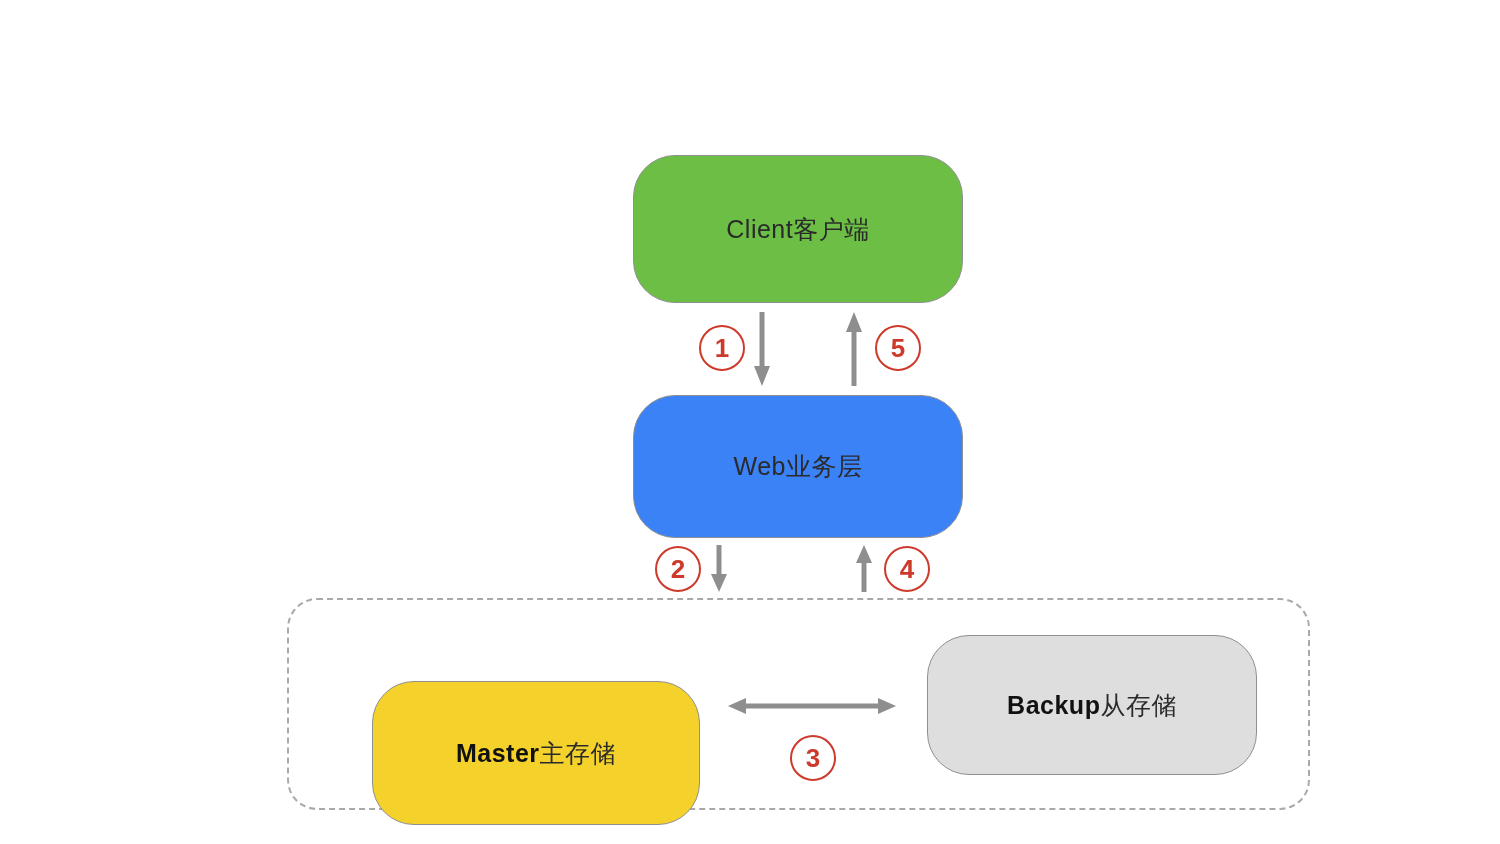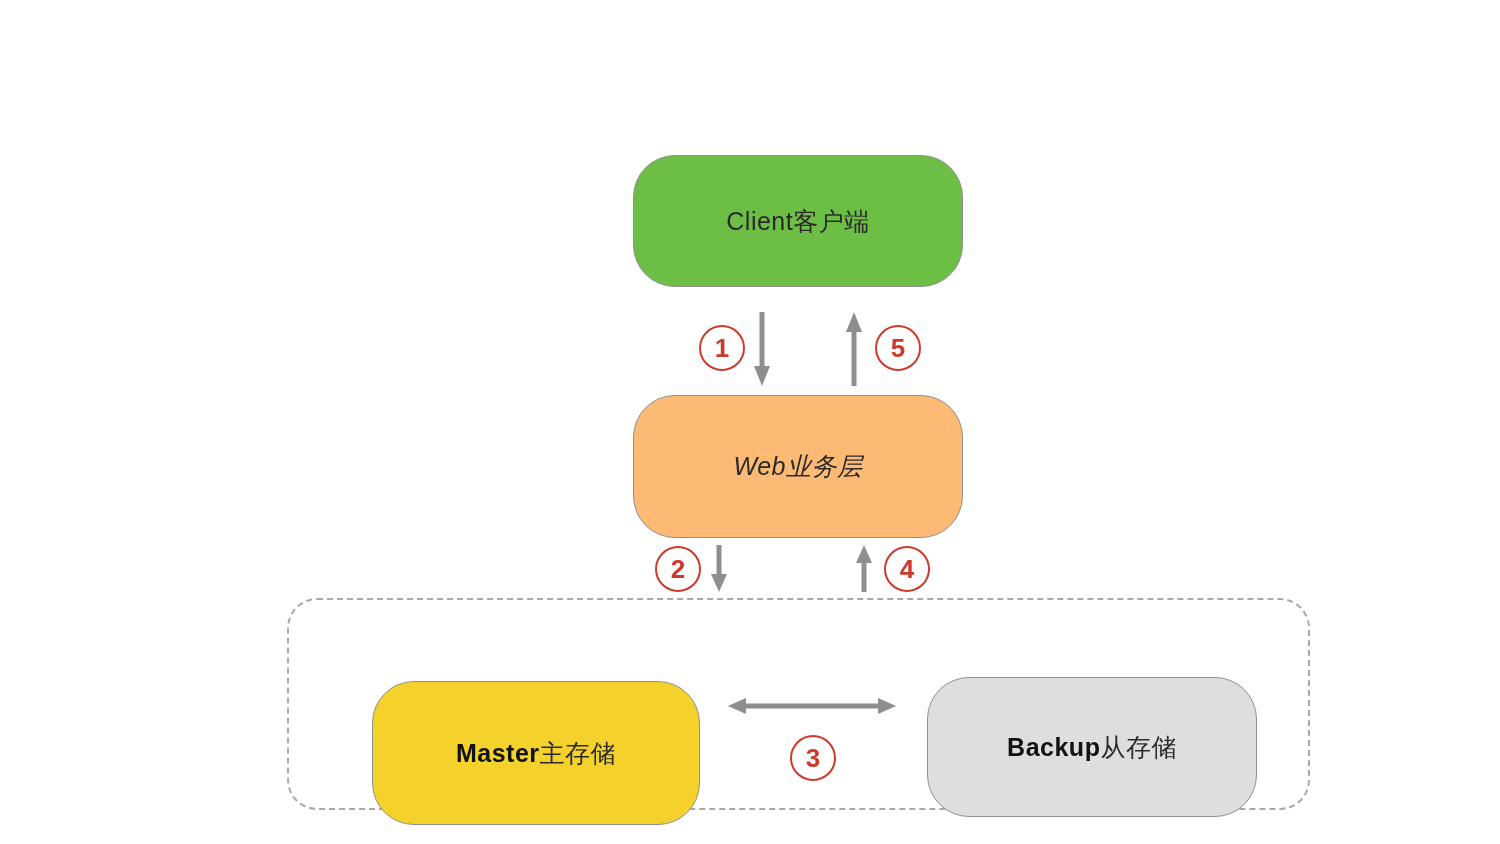--- a/index.html
+++ b/index.html
@@ -24,24 +24,24 @@
     justify-content: center;
     box-sizing: border-box;
   }
   .node-label {
     font-size: 25px;
     color: #2a2a2a;
     letter-spacing: 0.5px;
     white-space: nowrap;
   }
   .node.bold-en .label-en { font-weight: bold; color: #111111; }
-  .node-client { left: 633px; top: 155px; width: 330px; height: 132px; }
+  .node-client { left: 633px; top: 155px; width: 330px; height: 148px; }
   .node-web    { left: 633px; top: 395px; width: 330px; height: 143px; }
   .node-master { left: 372px; top: 633px; width: 328px; height: 144px; }
-  .node-backup { left: 927px; top: 635px; width: 330px; height: 140px; margin-top: 42px; }
+  .node-backup { left: 927px; top: 635px; width: 330px; height: 140px; }
   .storage-group {
     position: absolute;
     left: 287px; top: 598px;
     width: 1023px; height: 212px;
     border: 2px dashed #a9a9a9;
     border-radius: 30px;
     box-sizing: border-box;
     background: transparent;
   }
   .arrow {
@@ -73,21 +73,21 @@
 </style>
 </head>
 <body>
 
 <div class="canvas">
 
   <div class="node node-client" style="background-color: rgb(108, 190, 69);">
     <span class="node-label"><span class="label-en">Client</span><span class="label-zh">客户端</span></span>
   </div>
 
-  <div class="node node-web" style="background-color: #fdba74; font-style: italic;">
+  <div class="node node-web" style="background-color: #3b82f6;">
     <span class="node-label"><span class="label-en">Web</span><span class="label-zh">业务层</span></span>
   </div>
 
   <div class="storage-group"></div>
 
   <div class="node node-master bold-en" style="background-color: rgb(245, 210, 43); margin-top: 48px;">
     <span class="node-label"><span class="label-en">Master</span><span class="label-zh">主存储</span></span>
   </div>
 
   <div class="node node-backup bold-en" style="background-color: rgb(222, 222, 222);">

